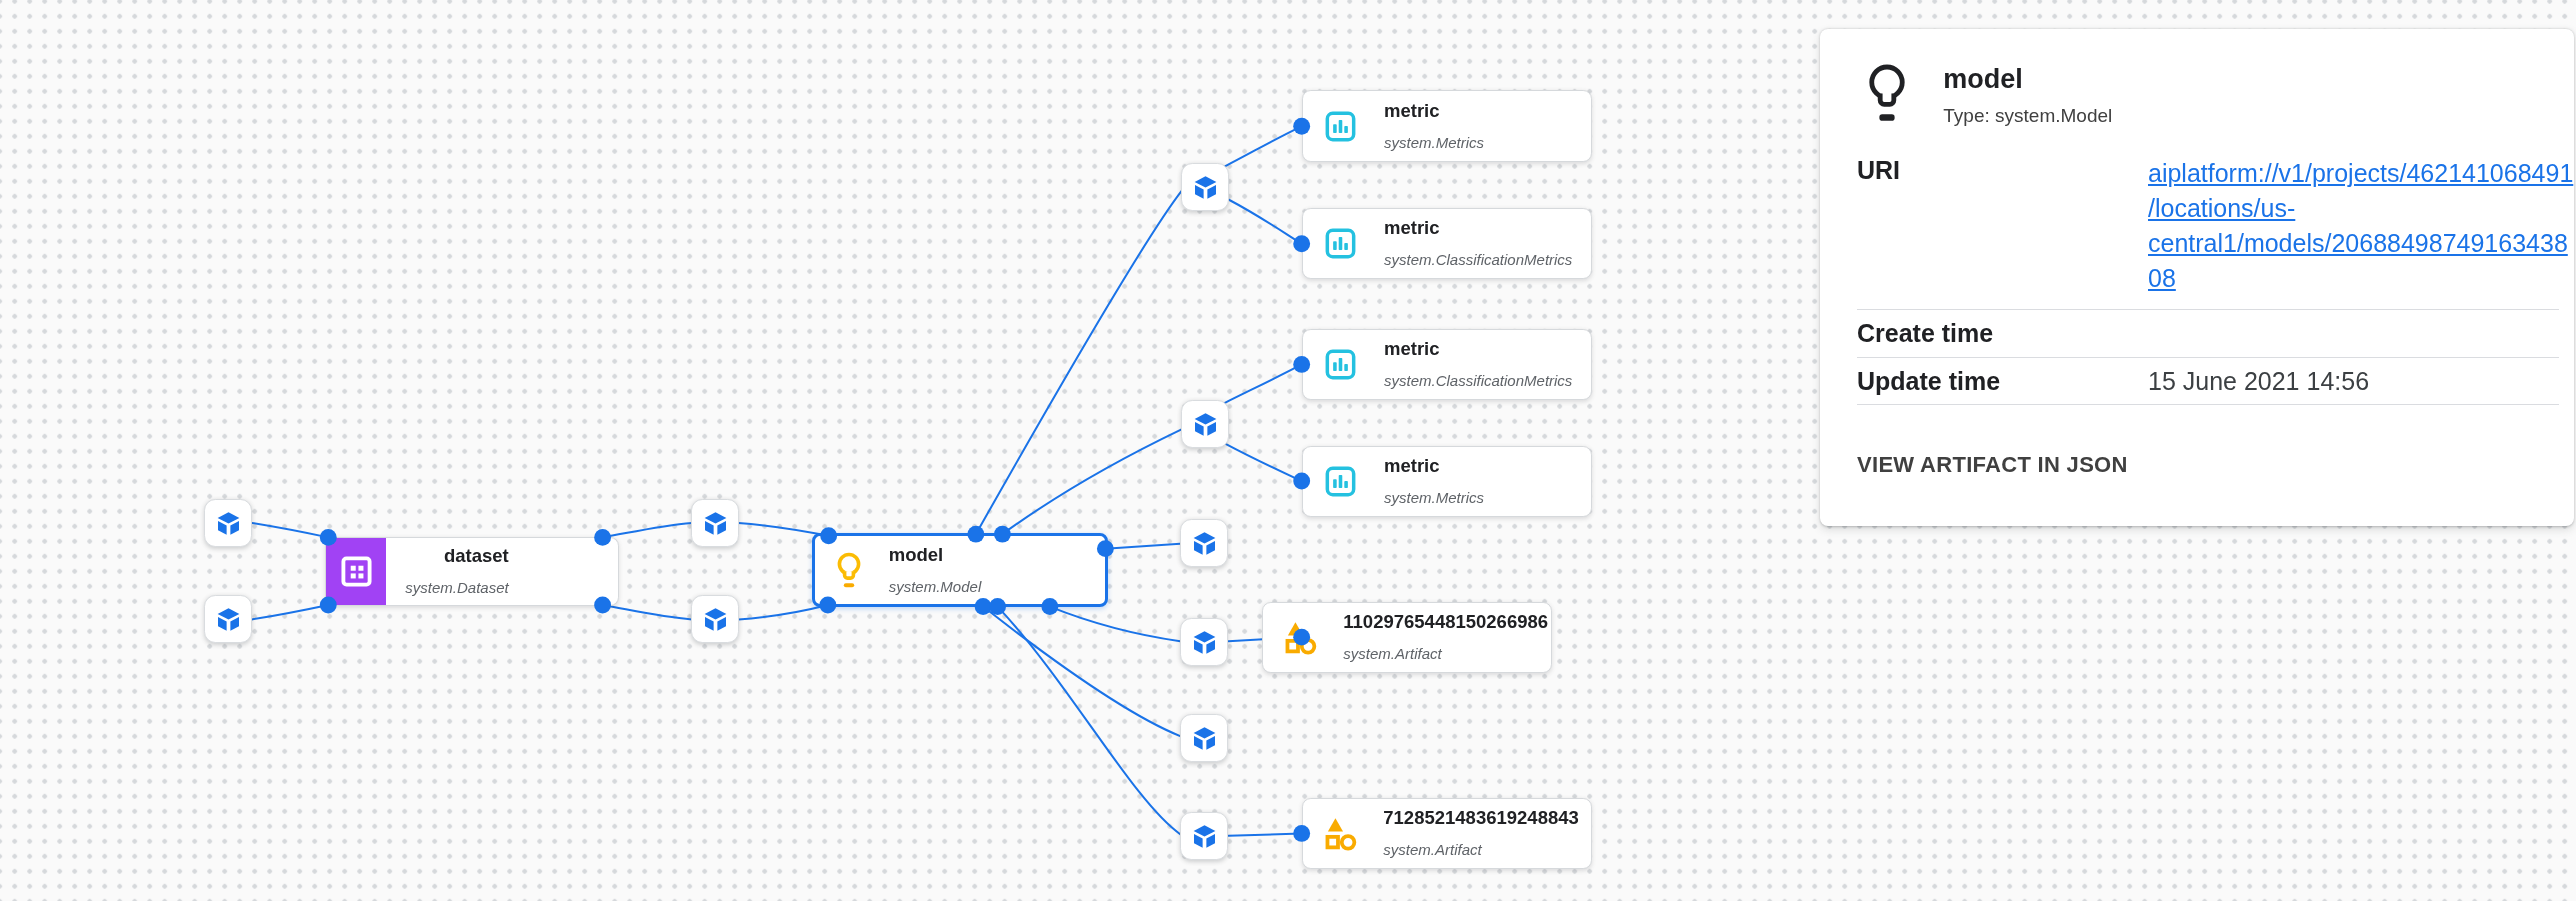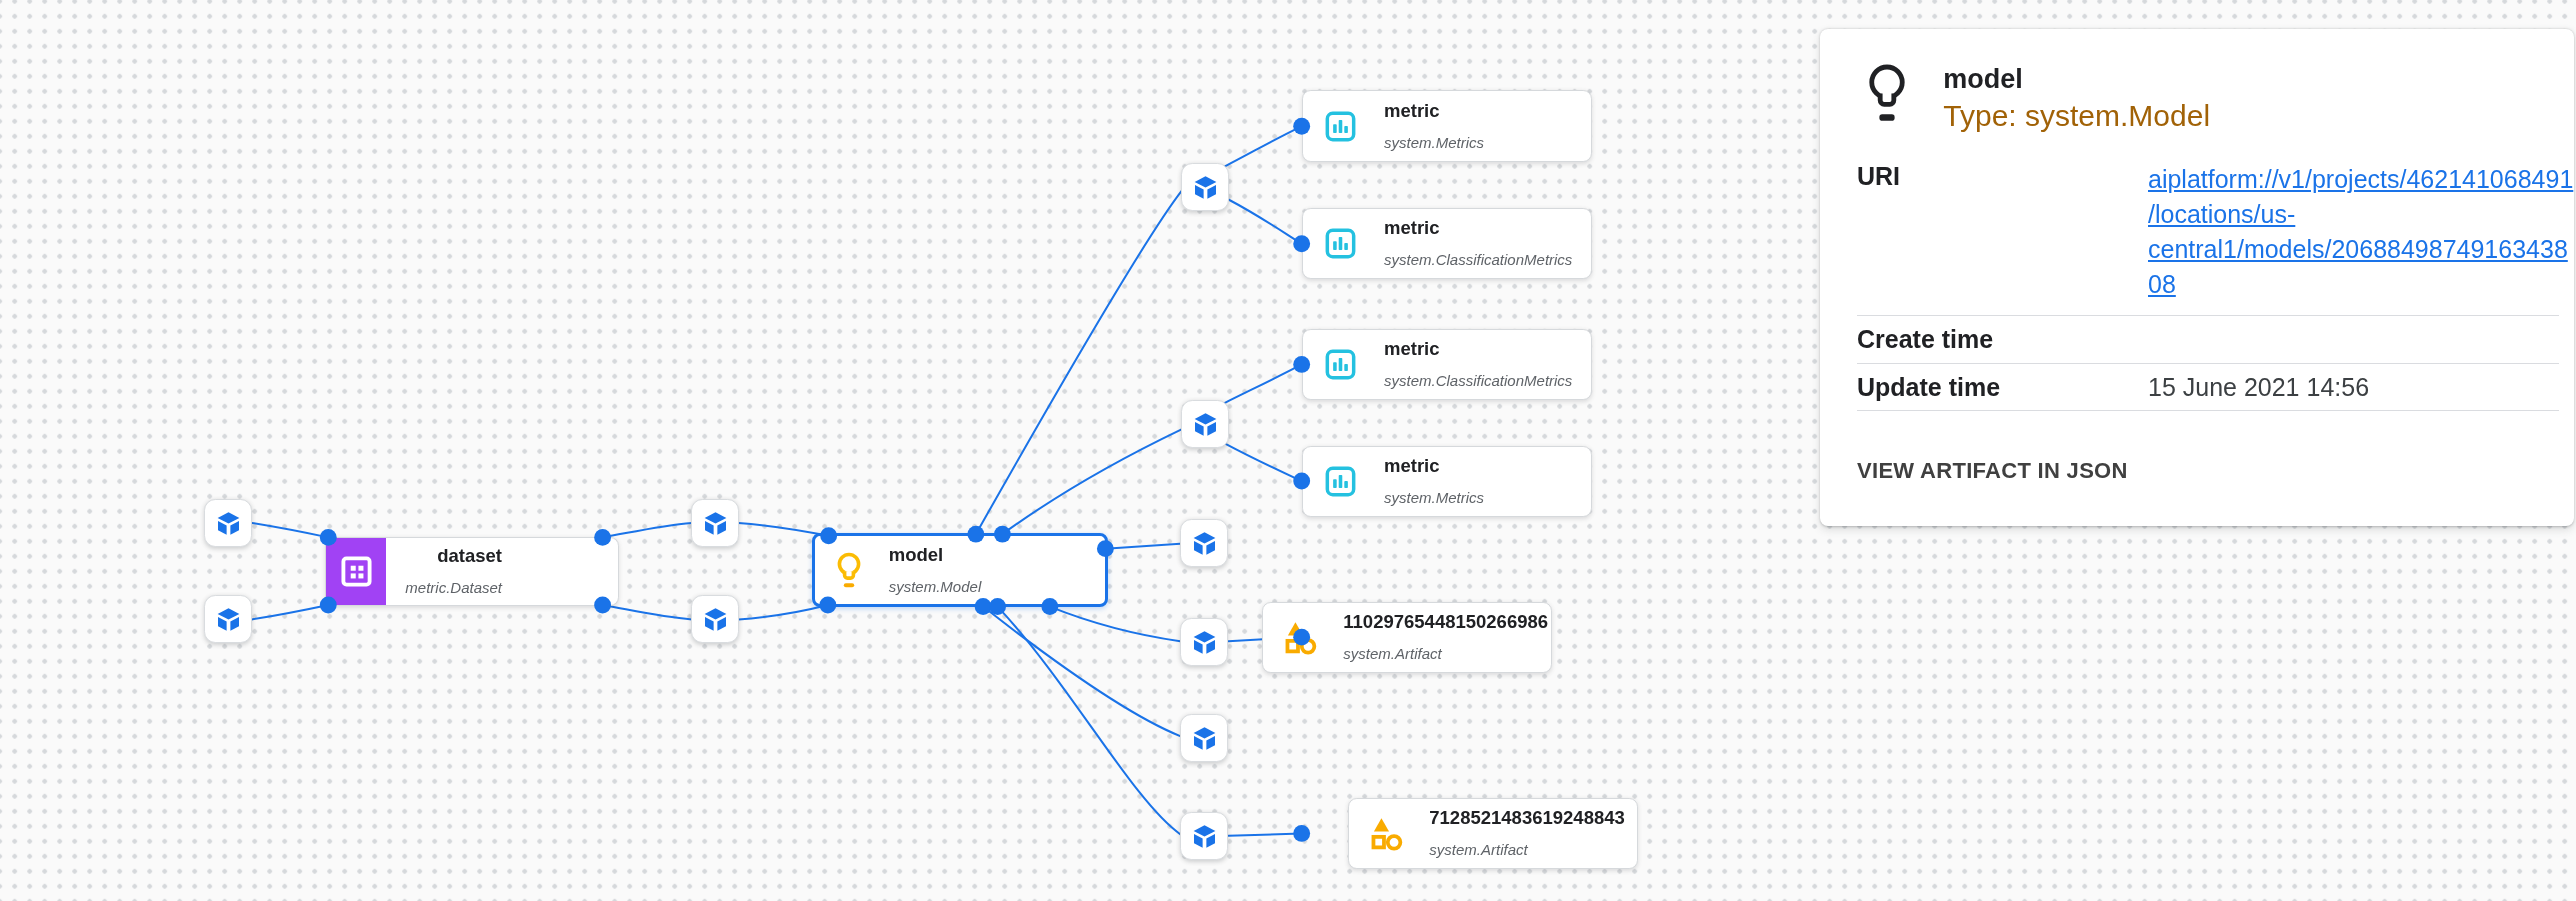--- a/index.html
+++ b/index.html
@@ -50,21 +50,21 @@
   
   .panel{
     position:absolute;left:1820px;top:29px;width:754px;height:497px;z-index:4;
     background:#fff;border-radius:8px;box-sizing:border-box;
     box-shadow:0 0.8px 2.4px rgba(60,64,67,.28),0 3.2px 8px rgba(60,64,67,.15);
     padding:34px 15.3px 0 37px;color:#202124;
   }
   .p-head{display:flex;align-items:flex-start;}
   .p-bulb{flex:none;margin:0 37px 0 11.3px;}
   .p-title{font-size:27px;font-weight:700;line-height:1.1;margin-top:1.6px;}
-  .p-type{font-size:30px;color:#a16207;margin-top:5px;}
+  .p-type{font-size:19px;color:#404040;margin-top:11px;}
   .p-rows{margin-top:29px;}
   .p-row{display:flex;align-items:flex-start;font-size:25px;}
   .p-row.uri{padding-bottom:13px;}
   .p-row.lined{border-top:0.8px solid #dadce0;padding:8.8px 0;align-items:center;}
   .p-row.last{border-bottom:0.8px solid #dadce0;}
   .p-label{width:291px;flex:none;font-weight:700;color:#202124;}
   .p-value{width:428px;color:#3c4043;line-height:35px;}
   .p-row.lined .p-value{line-height:24px;}
   a.p-link{color:#1a73e8;text-decoration:underline;overflow-wrap:break-word;word-wrap:break-word;display:block;}
   .p-action{
@@ -174,21 +174,21 @@
     <svg width="37" height="37" viewBox="0 0 48 48">
       <rect x="7" y="7" width="34" height="34" rx="4" fill="none" stroke="#ffffff" stroke-width="5"></rect>
       <rect x="16.5" y="16.5" width="6.5" height="6.5" fill="#ffffff"></rect>
       <rect x="26.5" y="16.5" width="6.5" height="6.5" fill="#ffffff"></rect>
       <rect x="16.5" y="26.5" width="6.5" height="6.5" fill="#ffffff"></rect>
       <rect x="26.5" y="26.5" width="6.5" height="6.5" fill="#ffffff"></rect>
     </svg>
   </div>
   <div class="txt">
     <div class="title">dataset</div>
-    <div class="sub">metric.Dataset</div>
+    <div class="sub">system.Dataset</div>
   </div>
 </div>
 
 <div class="node-card model-card" style="left:812px;top:533px;width:296px;height:74px">
   <svg width="32" height="39" viewBox="0 0 40 48">
     <circle cx="20" cy="16" r="12" fill="none" stroke="#fbbc04" stroke-width="4.5"></circle>
     <path d="M14.5 25 v5 a3.5 3.5 0 0 0 3.5 3.5 h4 a3.5 3.5 0 0 0 3.5 -3.5 v-5" fill="#ffffff" stroke="#fbbc04" stroke-width="4.5"></path>
     <rect x="13.5" y="40" width="13" height="5" rx="2.5" fill="#f9ab00"></rect>
   </svg>
   <div class="txt">
@@ -250,21 +250,21 @@
   <svg width="37" height="37" viewBox="0 0 44 44">
     <path d="M16 4 L25 19.5 L7 19.5 Z" fill="#f9ab00"></path>
     <rect x="6.5" y="26" width="12.5" height="12.5" fill="none" stroke="#f9ab00" stroke-width="4.5"></rect>
     <circle cx="31" cy="32.5" r="7.5" fill="none" stroke="#f9ab00" stroke-width="4.5"></circle>
   </svg>
   <div class="txt">
     <div class="title">11029765448150266986</div>
     <div class="sub">system.Artifact</div>
   </div>
 </div>
-<div class="node-card art-card" style="left:1348px;top:798px;width:290px;height:71px">
+<div class="node-card art-card" style="left:1302px;top:798px;width:290px;height:71px">
   <svg width="37" height="37" viewBox="0 0 44 44">
     <path d="M16 4 L25 19.5 L7 19.5 Z" fill="#f9ab00"></path>
     <rect x="6.5" y="26" width="12.5" height="12.5" fill="none" stroke="#f9ab00" stroke-width="4.5"></rect>
     <circle cx="31" cy="32.5" r="7.5" fill="none" stroke="#f9ab00" stroke-width="4.5"></circle>
   </svg>
   <div class="txt">
     <div class="title">7128521483619248843</div>
     <div class="sub">system.Artifact</div>
   </div>
 </div>

